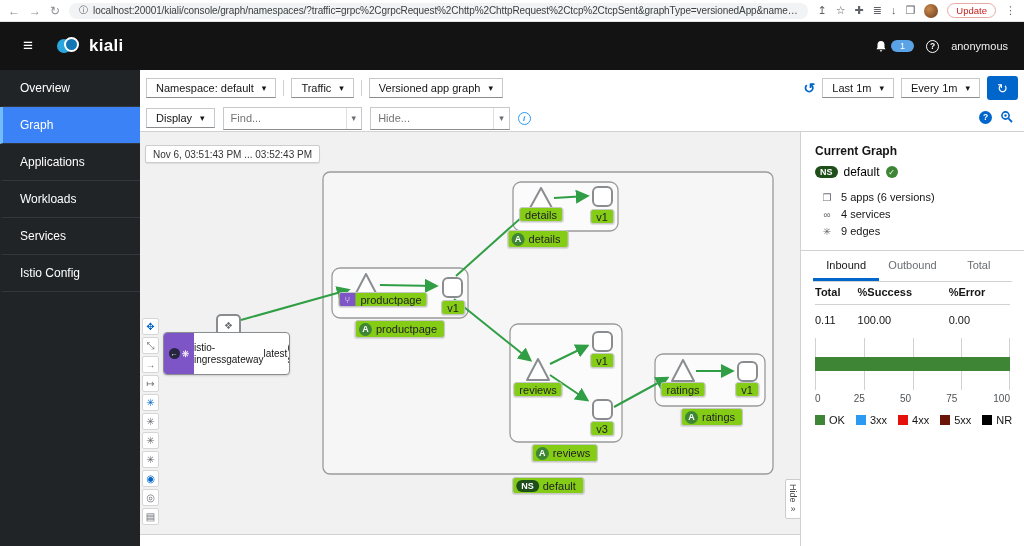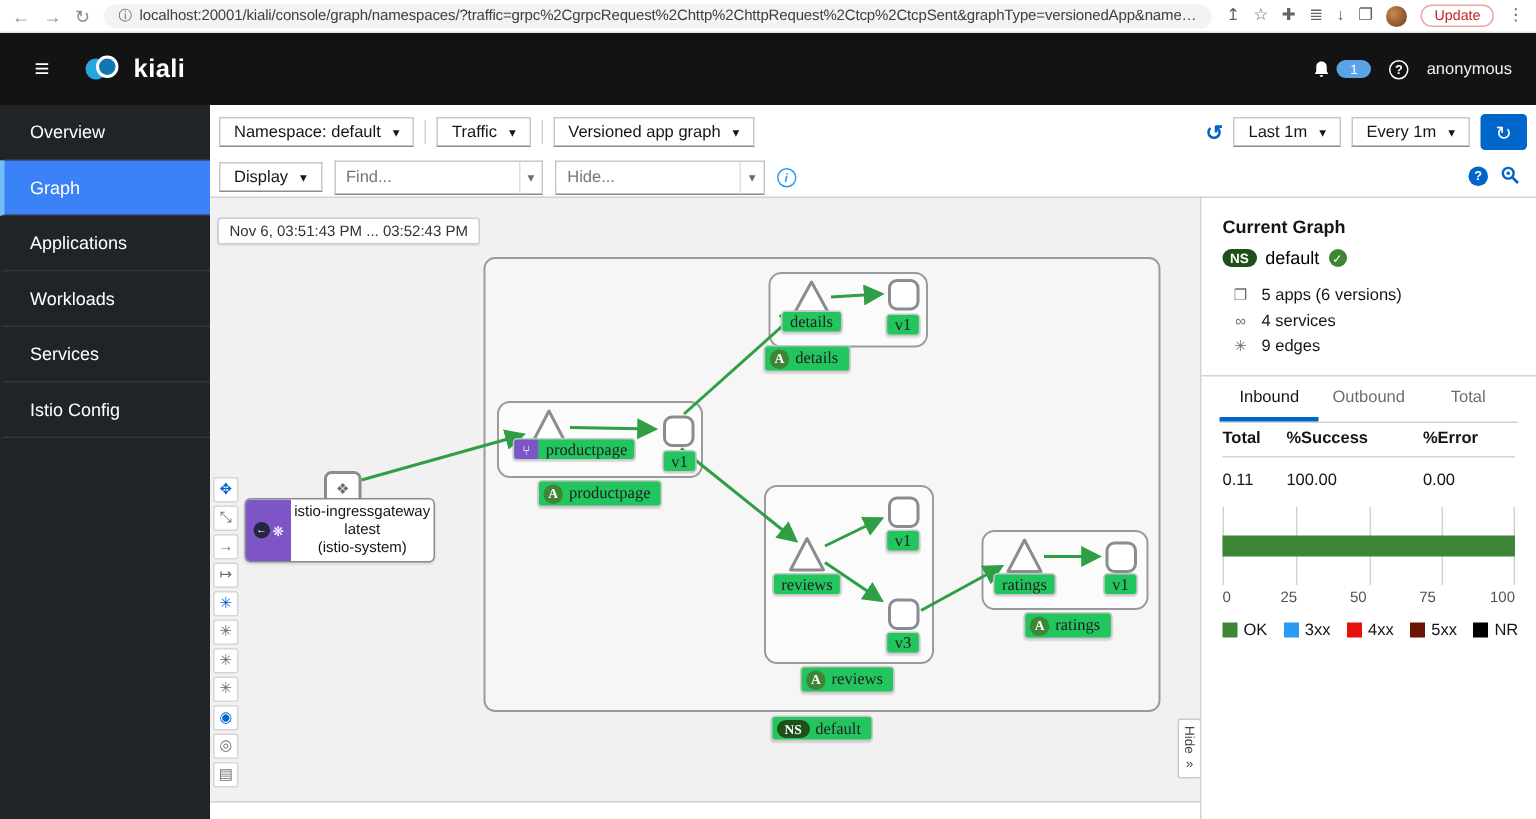--- a/index.html
+++ b/index.html
@@ -63,35 +63,35 @@
   
   .graph-area { position:absolute; left:140px; top:131px; width:660px; height:404px; background:#f1f1f1;
     border-top:1px solid #d2d2d2; border-bottom:1px solid #d2d2d2; overflow:hidden; }
   .time-chip { position:absolute; left:5px; top:13px; background:#fff; border:1px solid #ccc; border-radius:2px;
     font-size:10px; color:#333; padding:2.5px 7px; box-shadow:0 1px 1px rgba(0,0,0,0.08); }
   .g-toolbar { position:absolute; left:2px; top:186px; display:flex; flex-direction:column; gap:2px; }
   .g-btn { width:17px; height:17px; background:#fff; border:1px solid #d6d6d6; border-radius:2px; color:#6a6e73;
     font-size:10px; display:flex; align-items:center; justify-content:center; line-height:1; }
   .g-btn.blue { color:#0066cc; }
   svg.edges { position:absolute; left:0; top:0; }
-  .chip { position:absolute; background:#22c55e; border:1px solid #c8c8c8; border-radius:3px; font-size:11px; color:#222;
-    padding:0.5px 5px; white-space:nowrap; box-shadow:0 1px 1px rgba(0,0,0,0.12); transform:translateX(-50%);font-family:Liberation Serif, serif; }
+  .chip { position:absolute; background:#84cc16; border:1px solid #c8c8c8; border-radius:3px; font-size:11px; color:#222;
+    padding:0.5px 5px; white-space:nowrap; box-shadow:0 1px 1px rgba(0,0,0,0.12); transform:translateX(-50%); }
   .chip.appchip { display:flex; align-items:center; gap:4px; padding:1.5px 7px 1.5px 3px; }
   .a-badge { width:13px; height:13px; border-radius:50%; background:#3e8635; color:#fff; font-size:9px; font-weight:bold;
     display:flex; align-items:center; justify-content:center; }
   .ns-pill { background:#1e4f18; color:#fff; font-size:9px; font-weight:bold; border-radius:8px; padding:1px 5px; }
   .pp-chip { display:flex; align-items:center; gap:0; padding:0; overflow:hidden; }
   .vs-ic { background:#7d55c7; color:#fff; width:16px; align-self:stretch; display:flex; align-items:center; justify-content:center; font-size:9px; }
   .pp-chip .txt { padding:0.5px 5px; }
   .gateway-node { position:absolute; left:23px; top:200px; width:127px; height:43px; background:#fff; border:1.5px solid #8a8d90;
     border-radius:4px; display:flex; overflow:hidden; box-shadow:0 1px 2px rgba(0,0,0,0.15); }
   .gw-icons { width:30px; background:#7d55c7; display:flex; align-items:center; justify-content:center; gap:2px; flex:0 0 auto; }
   .gw-circ { width:11px; height:11px; border-radius:50%; background:#262640; color:#fff; font-size:7px; display:flex; align-items:center; justify-content:center; }
   .gw-flower { color:#fff; font-size:9px; }
-  .gw-text { flex:1; display:flex; flex-direction:column; align-items:center; justify-content:center; font-size:10px; line-height:12px; color:#151515; }
+  .gw-text { flex:1; display:flex; align-items:center; justify-content:center; font-size:10px; line-height:12px; color:#151515; }
   .root-node { position:absolute; left:76px; top:182px; width:25px; height:23px; background:#fff; border:2px solid #8a8d90;
     border-radius:5px; display:flex; align-items:center; justify-content:center; color:#6a6e73; font-size:10px; }
   .hide-tab { position:absolute; left:645px; top:347px; width:16px; height:40px; background:#fff; border:1px solid #ccc; border-radius:2px;
     display:flex; flex-direction:column; align-items:center; justify-content:center; color:#444; }
   .hide-tab .vtext { writing-mode:vertical-rl; font-size:9px; }
   .hide-tab .chev { font-size:9px; margin-top:1px; }
 
   
   .side-panel { position:absolute; left:800px; top:131px; width:224px; height:415px; background:#fff;
     border-left:1px solid #d2d2d2; border-top:1px solid #d2d2d2; padding:12px 14px; }

